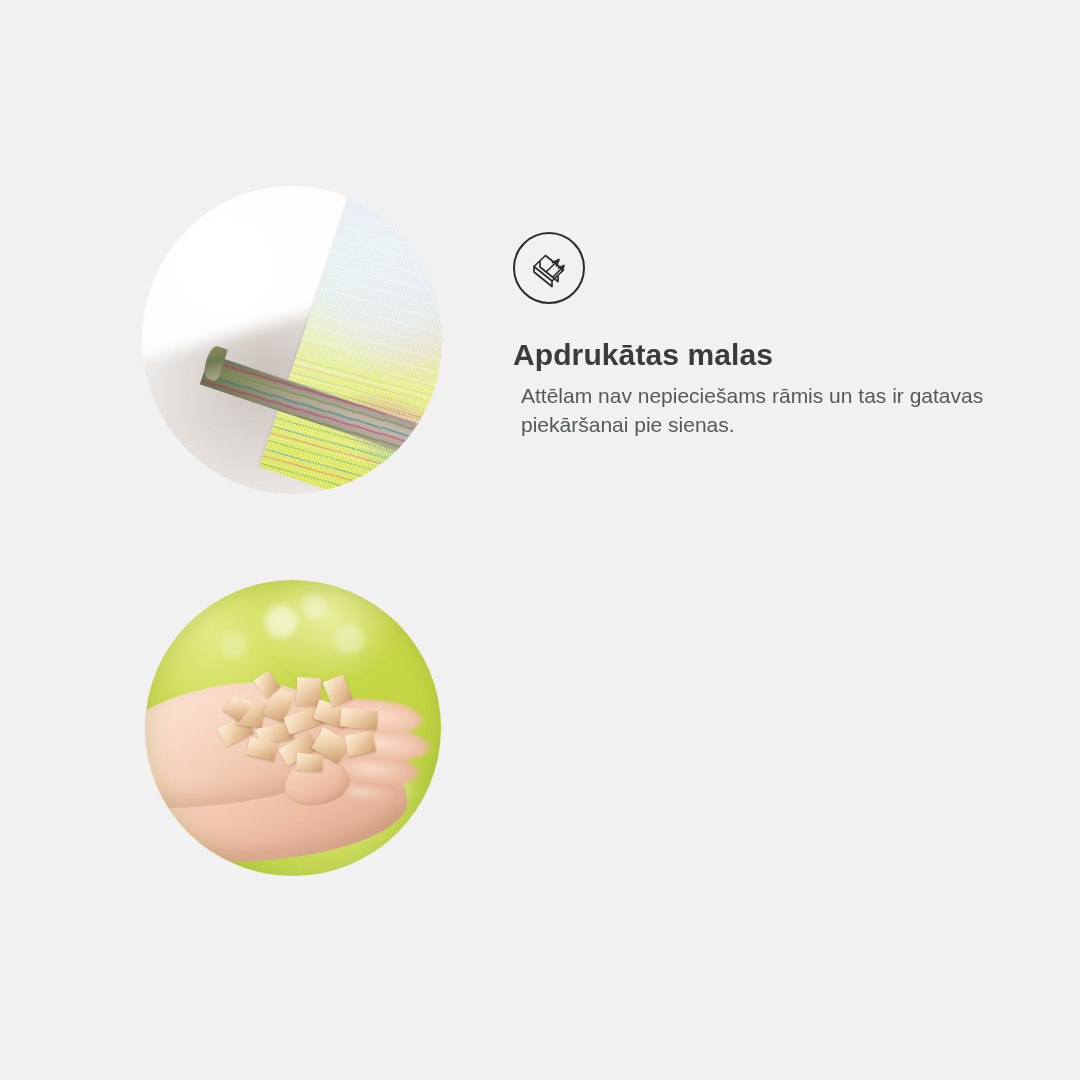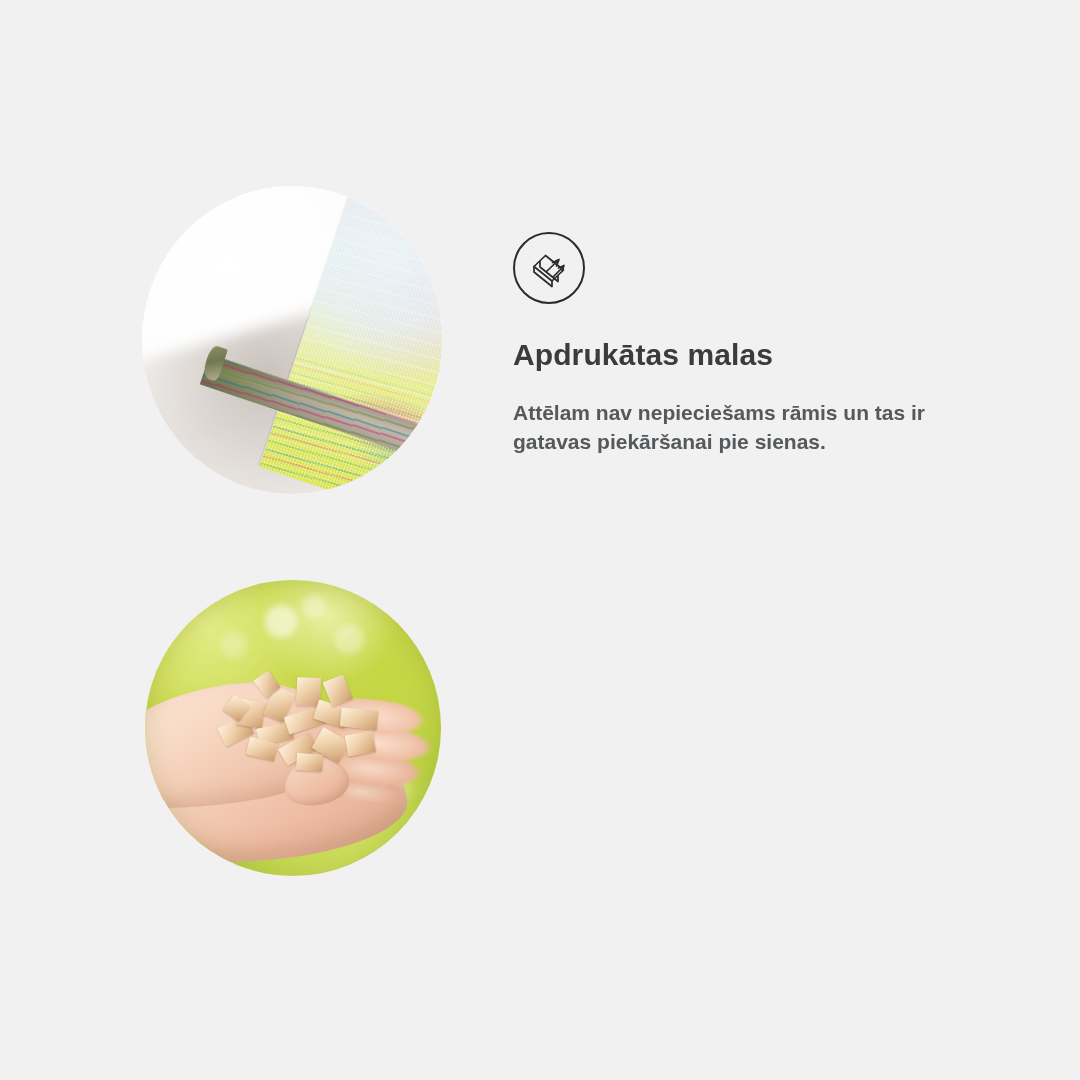--- a/index.html
+++ b/index.html
@@ -300,29 +300,29 @@
     justify-content: center;
     margin-bottom: 34px;
   }
   .icon-badge svg { display: block; }
 
   .feature-title {
     font-size: 30px;
     font-weight: 700;
     color: #3b3b3b;
     letter-spacing: 0.1px;
-    margin: 0 0 25px 0;
+    margin: 0 0 8px 0;
     line-height: 1.15;
   }
   .feature-body {
     font-size: 21px;
-    font-weight: 700;
+    font-weight: 400;
     color: #55595c;
     line-height: 1.42;
-    margin: 0;
+    margin: 8px;
     max-width: 492px;
   }
 </style>
 </head>
 <body>
 
 <div class="page">
 
   <section class="feature feature-1">
 

